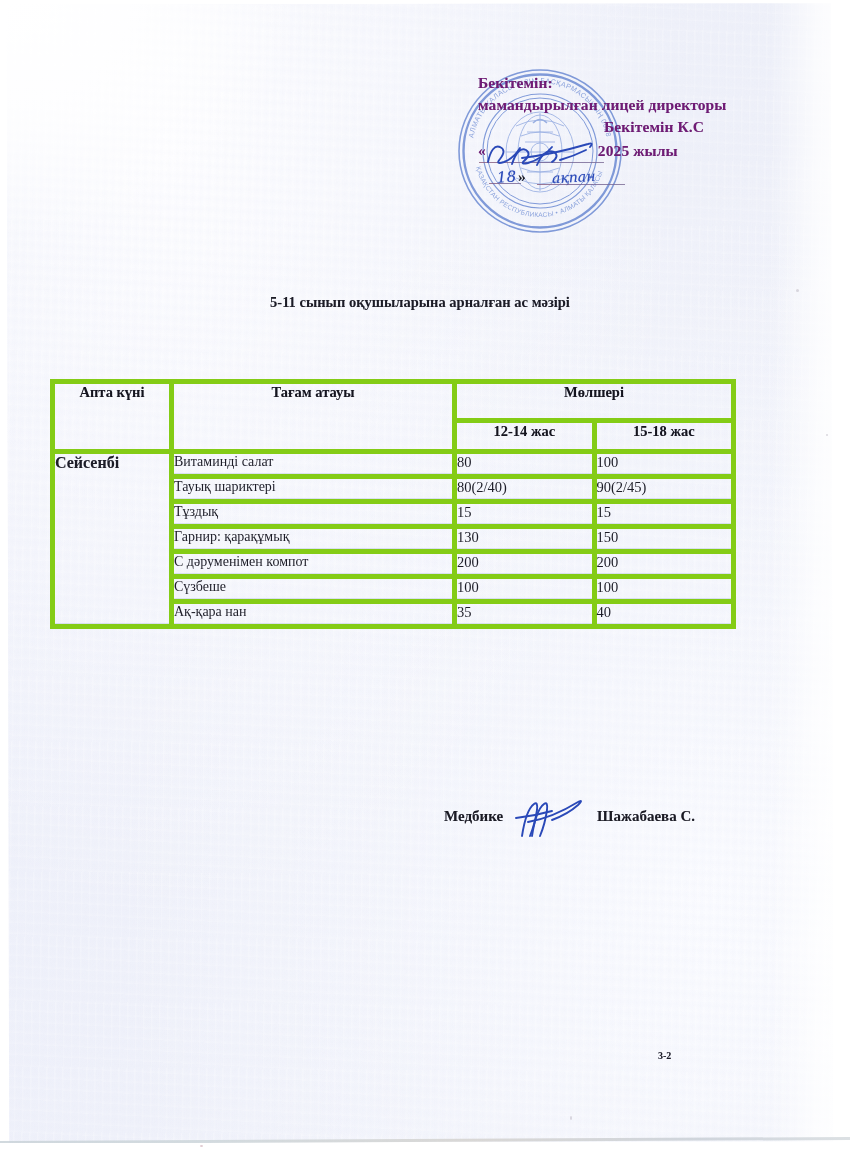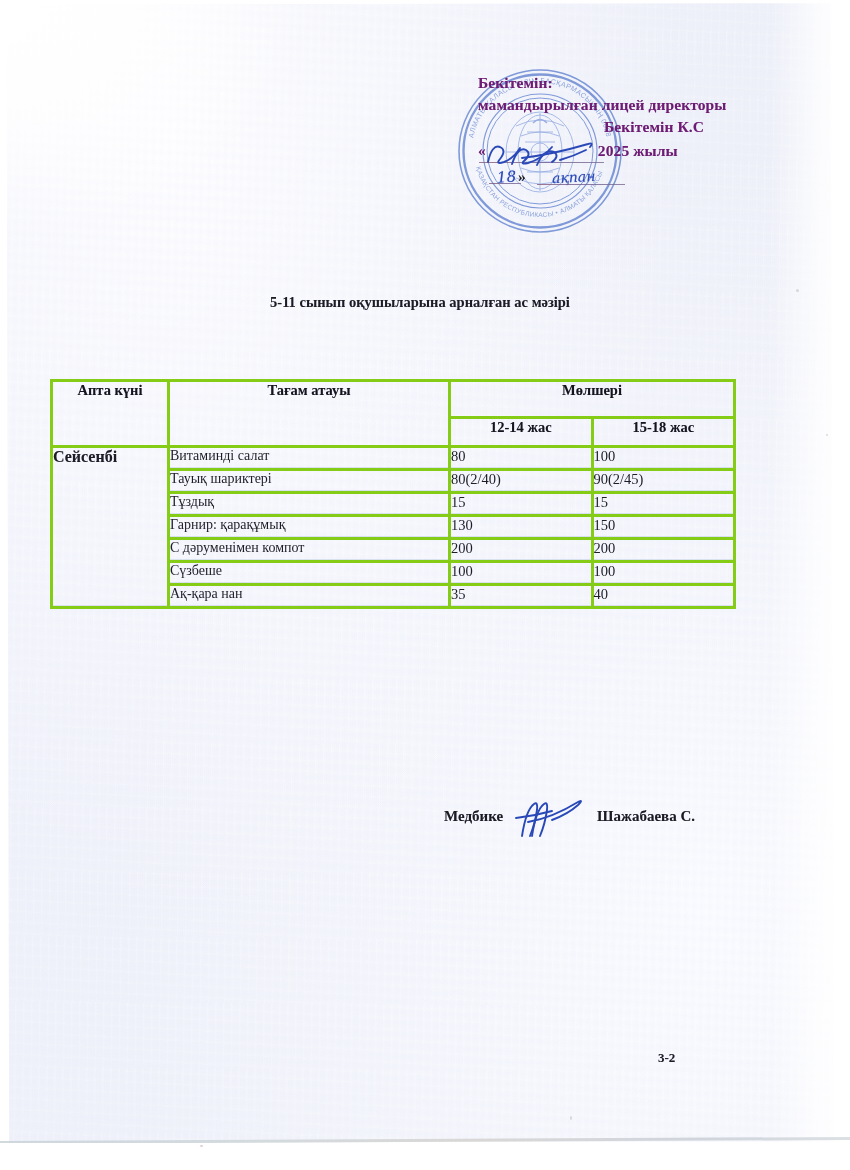--- a/index.html
+++ b/index.html
@@ -158,21 +158,21 @@
   #menu-table {
     position: absolute;
     left: 50px;
     top: 379px;
     width: 686px;
     border-collapse: collapse;
     table-layout: fixed;
     color: #1d1d28;
   }
   #menu-table td, #menu-table th {
-    border: 3px solid #84cc16;
+    border: 5px solid #84cc16;
     padding: 0;
     vertical-align: top;
   }
   #menu-table th {
     font-weight: bold;
     font-size: 14.5px;
     text-align: center;
     color: #15151f;
     text-shadow: 0 0 .5px rgba(40,40,70,.3);
   }
@@ -216,21 +216,21 @@
     white-space: nowrap;
   }
   #footer-role { margin-right: 94px; }
 
   
   #page-number {
     position: absolute;
     left: 658px;
     top: 1050px;
     font-weight: bold;
-    font-size: 13px;
+    font-size: 10px;
     color: #1d1d28;
     text-shadow: 0 0 .5px rgba(40,40,70,.3);
   }
 </style>
 </head>
 <body>
 
 <div id="page">
 
   <div id="paper">

